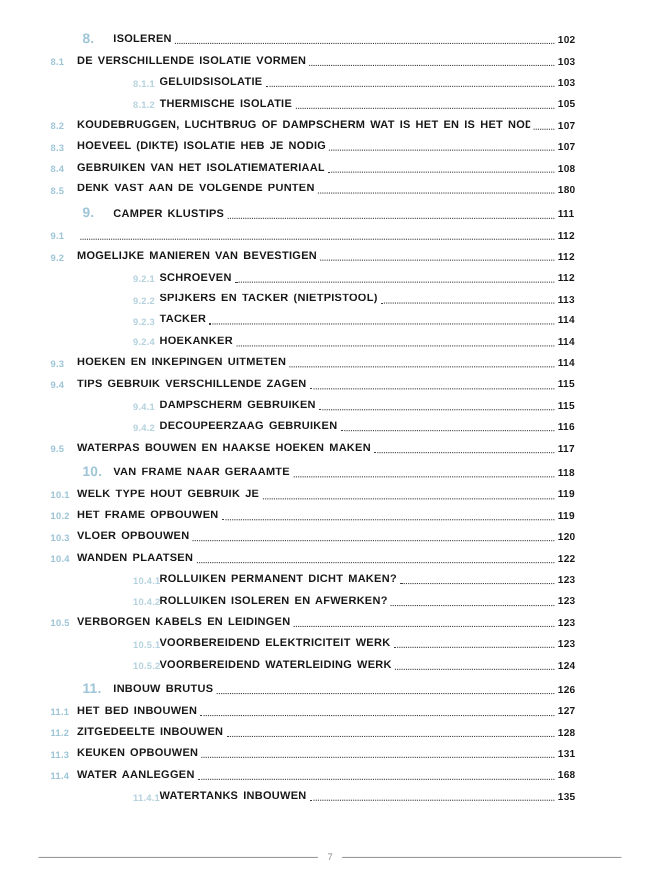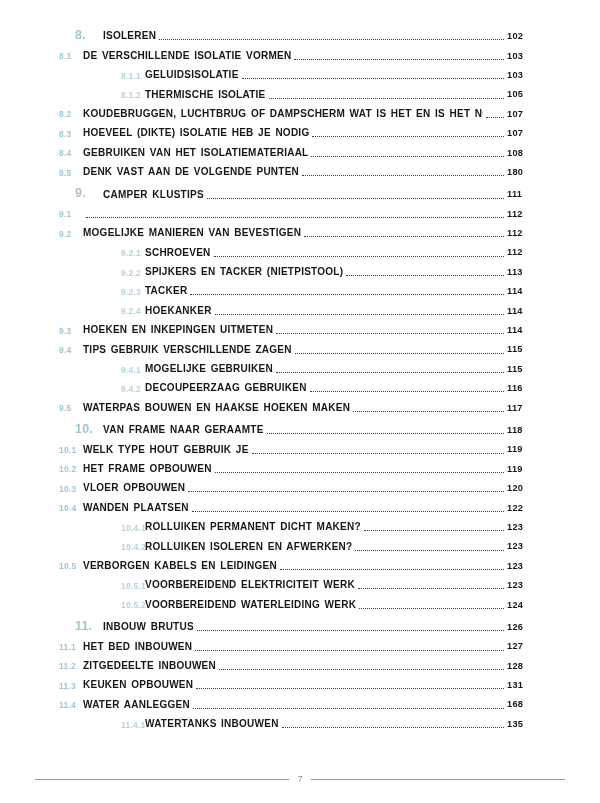--- a/index.html
+++ b/index.html
@@ -22,21 +22,21 @@
     position:absolute;
     top:23px;left:0;right:0;
   }
   .row{
     display:flex;
     align-items:flex-end;
     height:19.4px;
     margin-right:73px;
   }
   .row.lvl0{margin-left:75px;margin-top:3px;}
-  .row.lvl1{margin-left:59px;}
+  .row.lvl1{margin-left:46px;}
   .row.lvl2{margin-left:121px;}
   .num,.title,.pagenum{
     line-height:1;
     padding-bottom:4px;
     white-space:nowrap;
     font-weight:bold;
   }
   .num{
     color:var(--blue);
     font-size:8.5px;
@@ -190,21 +190,21 @@
         <span class="pagenum">114</span>
       </div>
       <div class="row lvl1">
         <span class="num">9.4</span>
         <span class="title">TIPS GEBRUIK VERSCHILLENDE ZAGEN</span>
         <span class="dots"></span>
         <span class="pagenum">115</span>
       </div>
       <div class="row lvl2">
         <span class="num">9.4.1</span>
-        <span class="title">MOGELIJKE GEBRUIKEN</span>
+        <span class="title">DAMPSCHERM GEBRUIKEN</span>
         <span class="dots"></span>
         <span class="pagenum">115</span>
       </div>
       <div class="row lvl2">
         <span class="num">9.4.2</span>
         <span class="title">DECOUPEERZAAG GEBRUIKEN</span>
         <span class="dots"></span>
         <span class="pagenum">116</span>
       </div>
       <div class="row lvl1">

